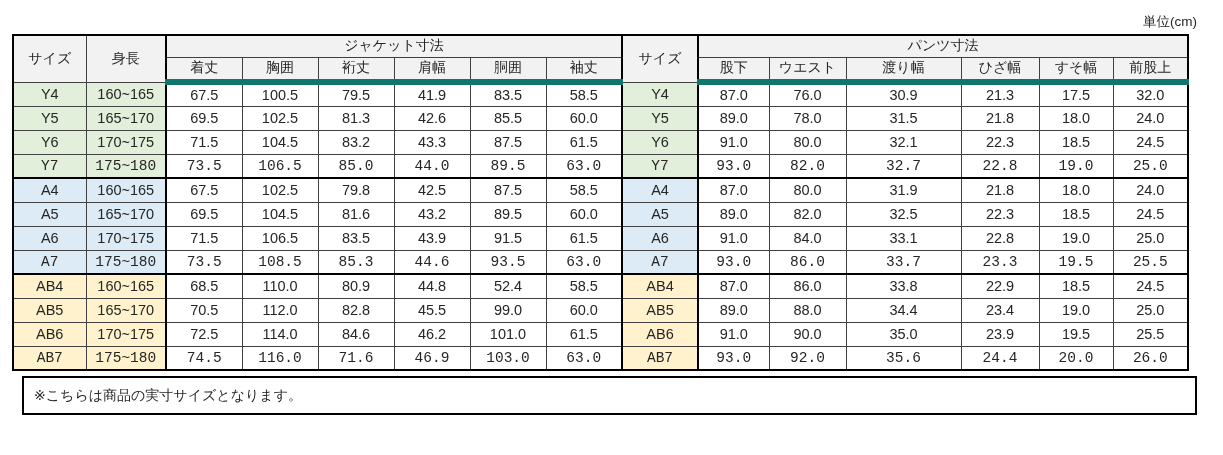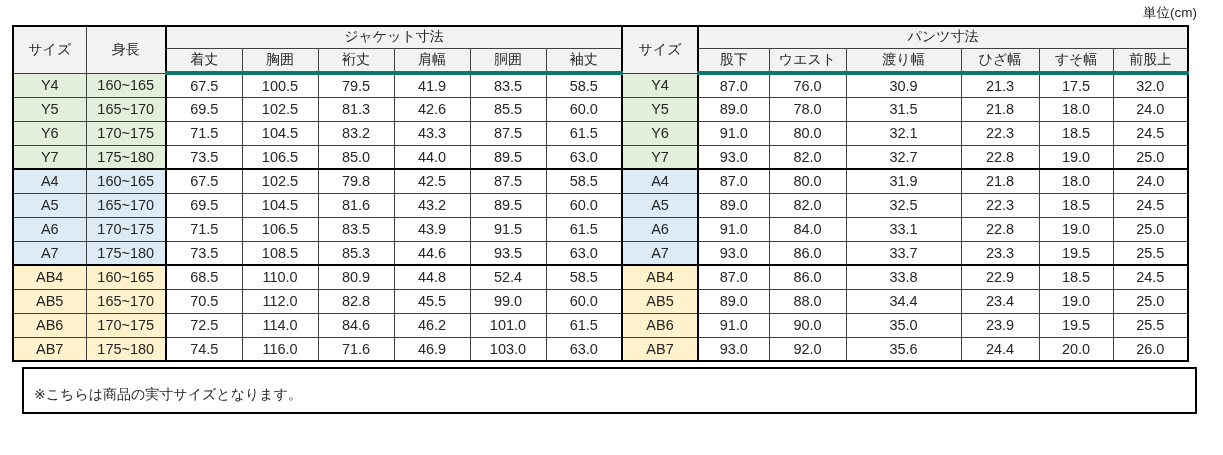--- a/index.html
+++ b/index.html
@@ -6,21 +6,21 @@
   html, body {
     margin: 0; padding: 0;
     width: 1223px; height: 455px;
     background: #ffffff;
     font-family: "Liberation Sans", "DejaVu Sans", sans-serif;
     color: #262626;
   }
   .page { position: relative; width: 1223px; height: 455px; }
   .unit-label {
     width: 1175px;
-    margin: 3px 0 2px 22px;
+    margin: 12px 0 2px 22px;
     text-align: right;
     font-size: 13.5px;
     height: 20px;
     line-height: 20px;
   }
   table.size-table {
     border-collapse: collapse;
     table-layout: fixed;
     width: 1175px;
     margin-left: 12px;
@@ -30,29 +30,29 @@
     border: 1px solid #404040;
     text-align: center;
     vertical-align: middle;
     padding: 0;
     font-weight: normal;
     white-space: nowrap;
     overflow: hidden;
   }
   .size-table thead th { background: #f2f2f2; font-size: 14px; }
   .size-table tr.group-header-row th { height: 22px; }
-  .size-table tr.sub-header-row th { height: 25px; border-bottom: 4px solid #0f766e; }
+  .size-table tr.sub-header-row th { height: 25px; border-bottom: 6px solid #0f766e; }
   .size-table tbody td { height: 24px; font-size: 14.5px; background: #ffffff; }
   .thick-left { border-left: 2px solid #000000 !important; }
-  .size-table tbody tr.group-end td { border-bottom: 2px solid #000000; }
+  .size-table tbody tr.group-end td { border-bottom: 2px solid #000000; font-family: Liberation Mono, monospace; }
   .notes-box {
     width: 1175px;
     margin: 5px 0 0 22px;
     border: 2px solid #000000;
-    padding: 14px 10px 7px 10px;
+    padding: 6px 10px 7px 10px;
     font-size: 14px;
     line-height: 22px;
   }
 </style>
 </head>
 <body>
 
 <div class="page">
 
   <div class="unit-label">単位(cm)</div>

